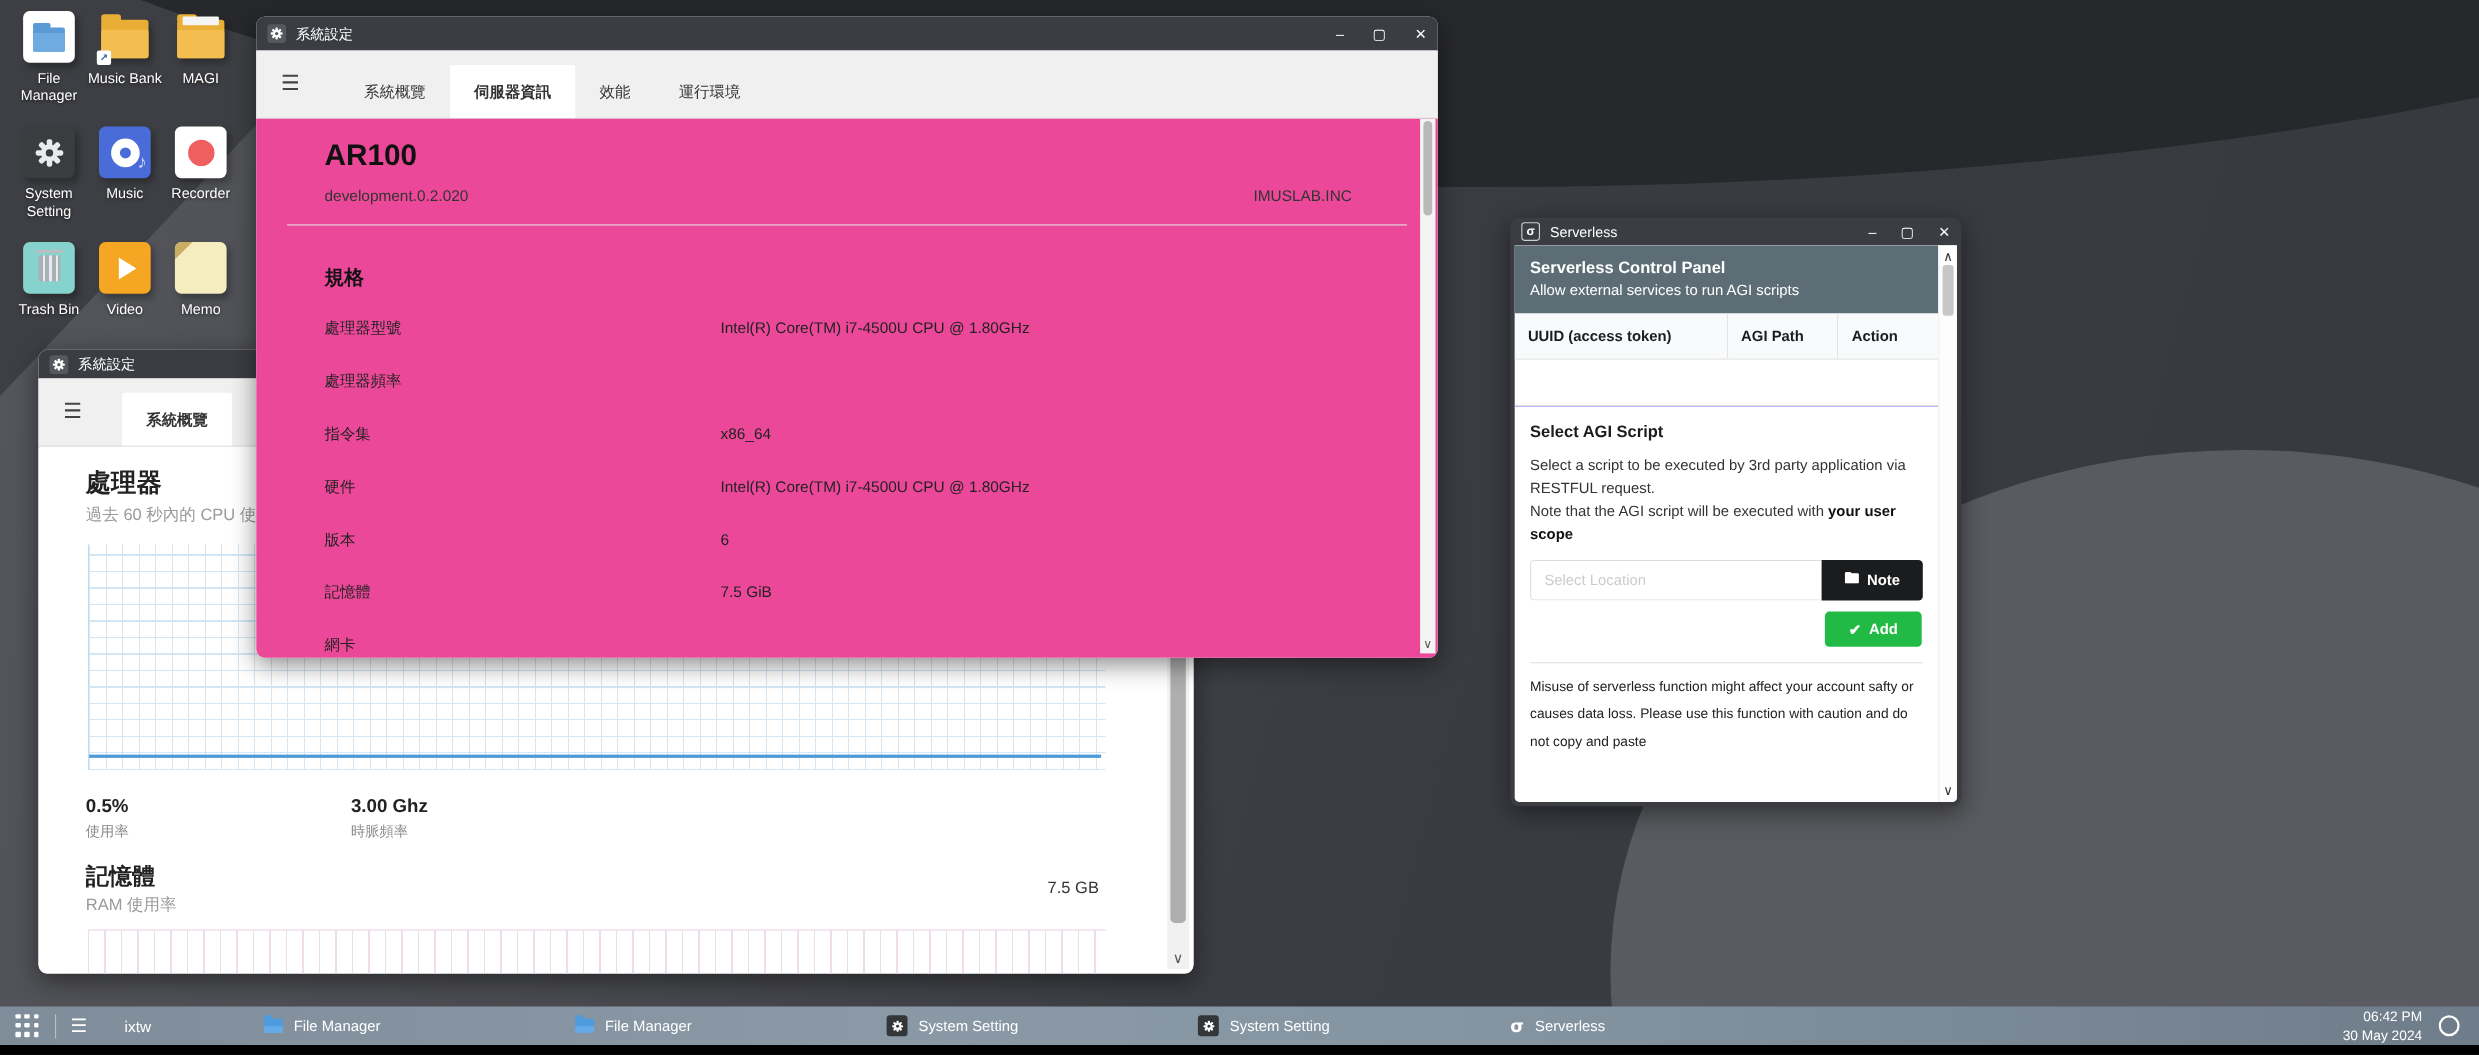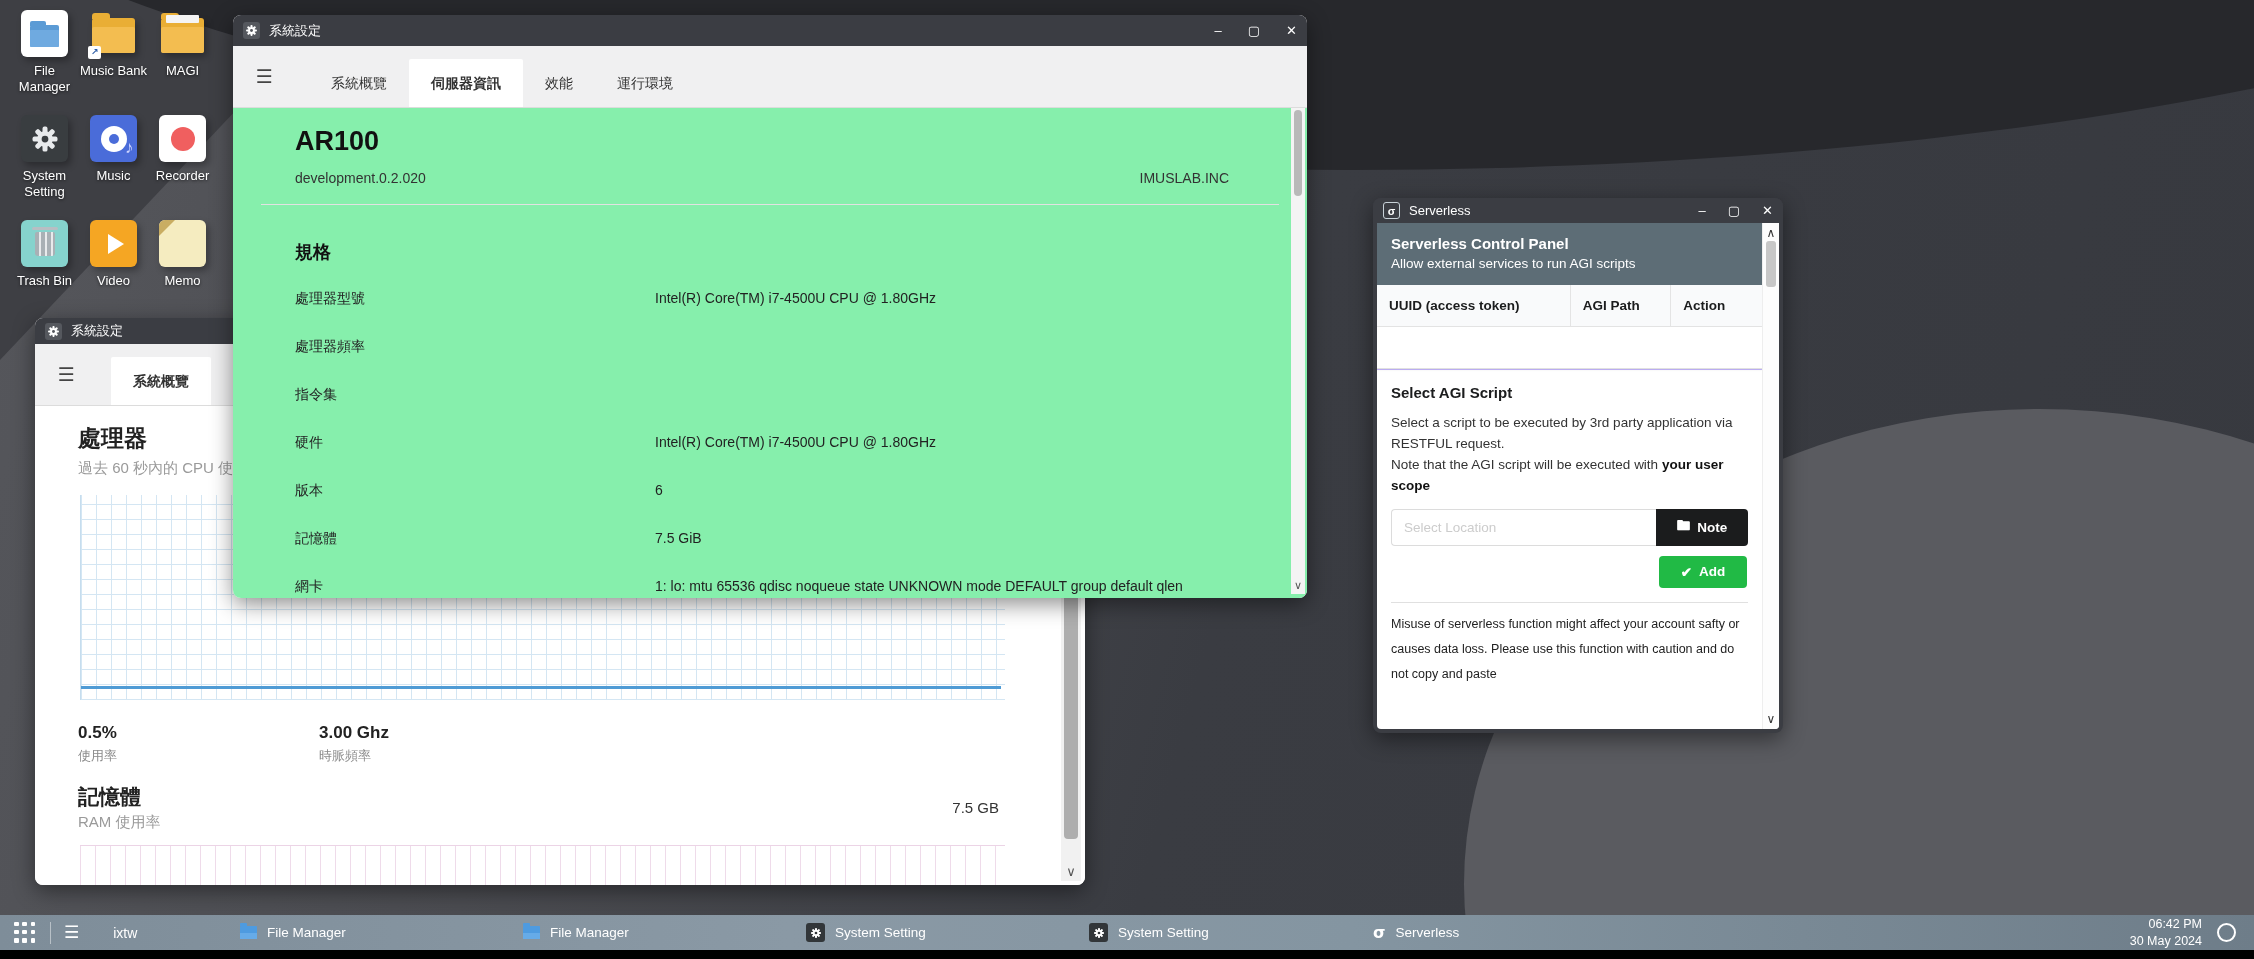--- a/index.html
+++ b/index.html
@@ -103,21 +103,21 @@
   .ram-chart { position:absolute; left:45px; width:925px; height:40px;
         border-top:1px solid #ecd4e6;
         background-image:repeating-linear-gradient(90deg,#efdbea 0 1px,transparent 1px 15px); }
   .vscroll { position:absolute; width:20px; background:#f1f1f1; }
   .vscroll .thumb { position:absolute; left:3px; right:3px; background:#aeaeae; border-radius:4px; }
   .vscroll .arr { position:absolute; left:0; right:0; text-align:center; color:#555; font-size:13px; }
 
   
   #win-front { left:233px; top:15px; width:1074px; height:583px; background:#fff; }
   #win-front .tbar { height:31px; }
-  #win-front .content { position:absolute; left:0; right:0; top:93px; bottom:0; background:#86efac;
+  #win-front .content { position:absolute; left:0; right:0; top:93px; bottom:0; background:#ec4899;
         border-radius:0 0 8px 8px; overflow:hidden;padding-left:40px; }
   .host-name { position:absolute; left:62px; top:18px; font-size:27px; font-weight:bold; color:#111; }
   .host-ver { position:absolute; left:62px; top:62px; font-size:14px; color:#333; }
   .host-vendor { position:absolute; right:78px; top:62px; font-size:14px; color:#333; }
   .hr1 { position:absolute; left:28px; right:28px; top:96px; border-top:1px solid #e2e2e2; }
   .spec-title { position:absolute; left:62px; top:132px; font-size:18px; font-weight:bold; color:#111; }
   .specs { position:absolute; left:62px; right:40px; top:168px; }
   .spec-row { position:absolute; left:0; right:0; height:48px; }
   .spec-row .sl { position:absolute; left:0; top:14px; font-size:14px; color:#222; }
   .spec-row .sv { position:absolute; left:360px; top:14px; right:30px; font-size:14px; color:#222;
@@ -358,36 +358,36 @@
       <div class="specs">
         <div class="spec-row" style="top:0px;">
           <span class="sl">處理器型號</span>
           <span class="sv">Intel(R) Core(TM) i7-4500U CPU @ 1.80GHz</span>
         </div>
         <div class="spec-row" style="top:48px;">
           <span class="sl">處理器頻率</span>
         </div>
         <div class="spec-row" style="top:96px;">
           <span class="sl">指令集</span>
+          <span class="sv">x86_64</span>
         </div>
         <div class="spec-row" style="top:144px;">
           <span class="sl">硬件</span>
           <span class="sv">Intel(R) Core(TM) i7-4500U CPU @ 1.80GHz</span>
         </div>
         <div class="spec-row" style="top:192px;">
           <span class="sl">版本</span>
           <span class="sv">6</span>
         </div>
         <div class="spec-row" style="top:240px;">
           <span class="sl">記憶體</span>
           <span class="sv">7.5 GiB</span>
         </div>
         <div class="spec-row" style="top:288px;">
           <span class="sl">網卡</span>
-          <span class="sv">1: lo: mtu 65536 qdisc noqueue state UNKNOWN mode DEFAULT group default qlen</span>
         </div>
       </div>
       <div class="vscroll" style="right:2px; top:0; bottom:4px; width:14px; background:#f4f4f4;">
         <div class="thumb" style="top:2px; height:86px; background:#b9b9b9;"></div>
         <div class="arr" style="bottom:2px; font-size:11px;">∨</div>
       </div>
     </div>
   </div>
 
   <div class="win" id="win-srv">

